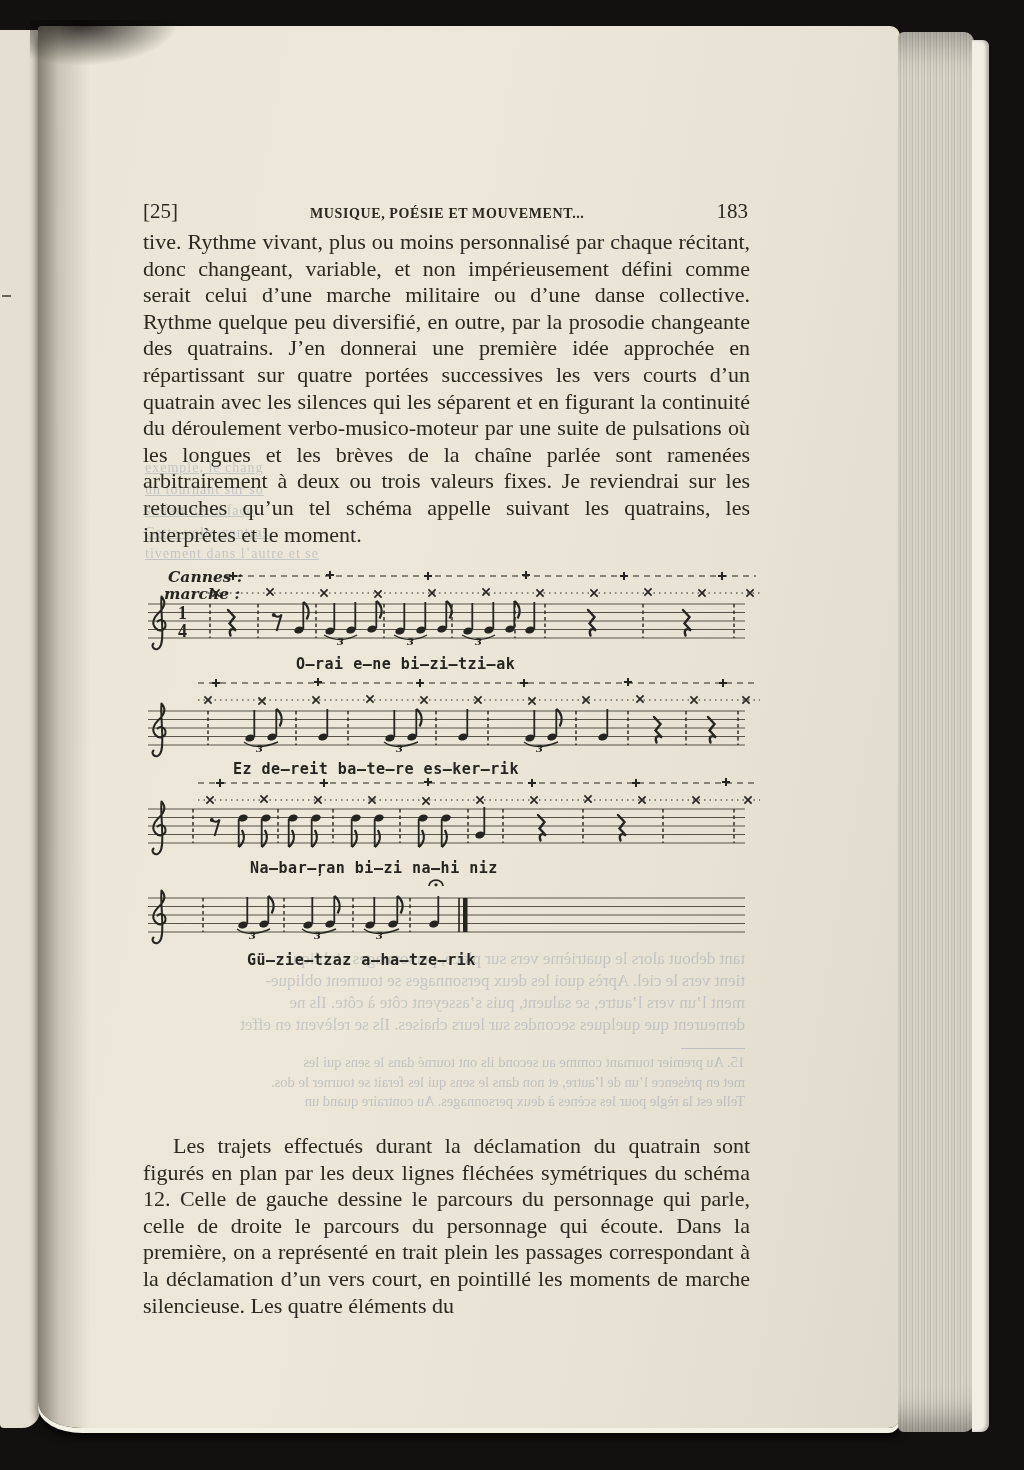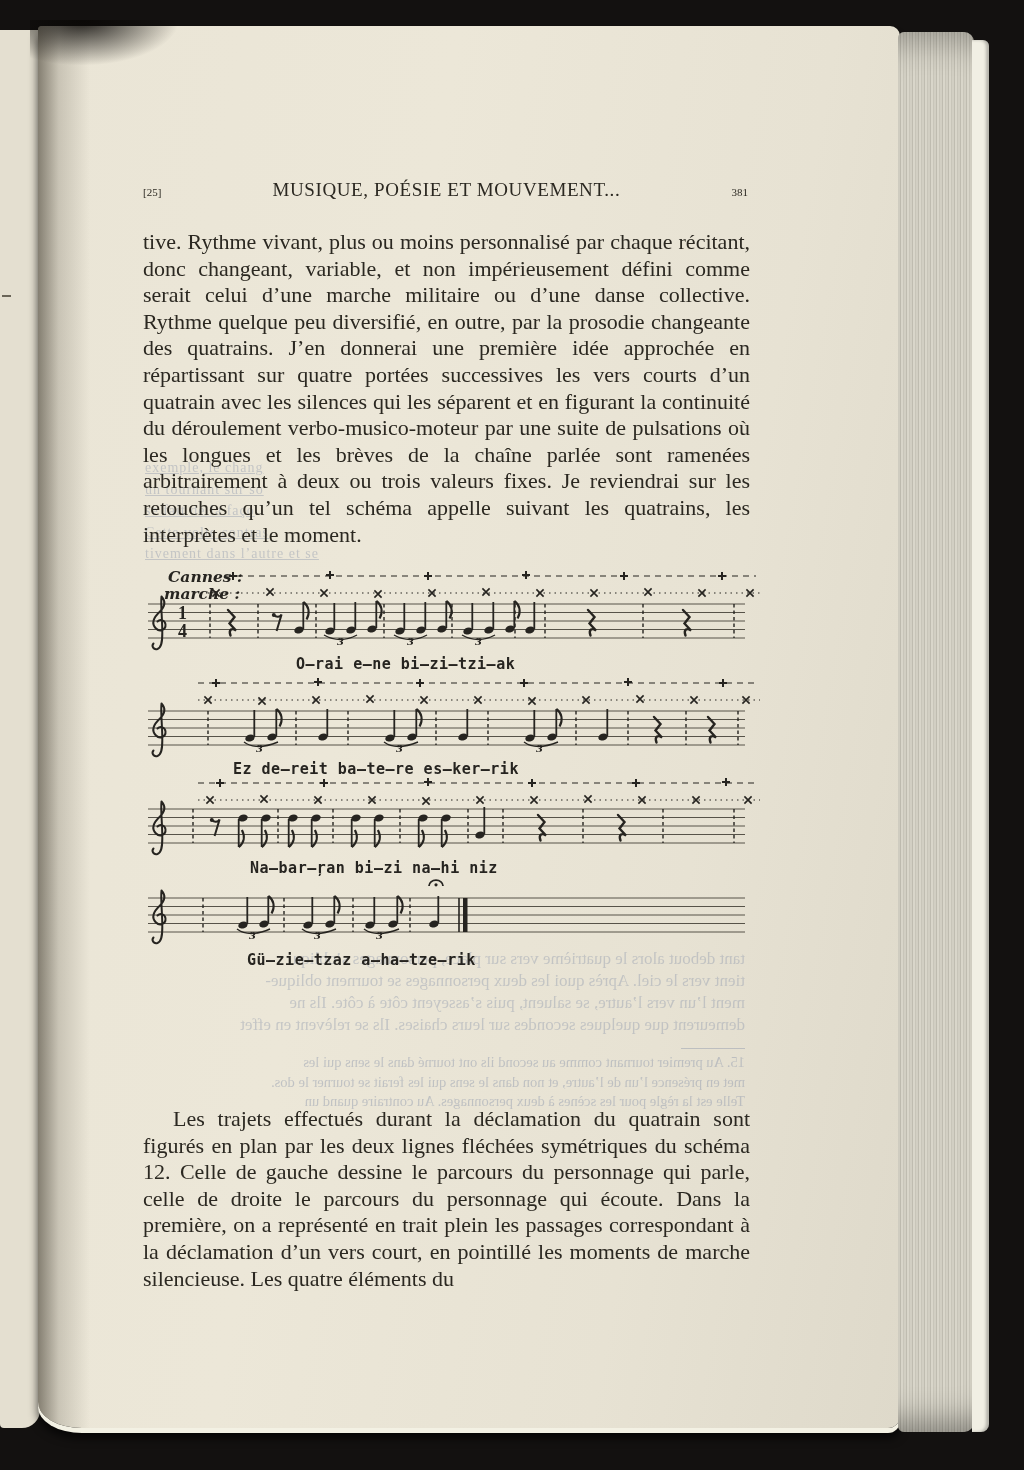--- a/index.html
+++ b/index.html
@@ -22,25 +22,25 @@
   .edge-stack{position:absolute;left:898px;top:32px;width:76px;height:1400px;
         background:repeating-linear-gradient(90deg,#d2cfc3 0 2px,#bfbcb0 2px 3px,#d9d6ca 3px 5px,#c8c5b9 5px 6px);
         border-radius:6px 10px 10px 6px;box-shadow:inset 0 40px 30px -28px rgba(0,0,0,.25), inset 0 -40px 30px -28px rgba(0,0,0,.35);}
   .back-strip{position:absolute;left:972px;top:40px;width:17px;height:1392px;background:#f1efe4;
         border-radius:0 6px 8px 0;box-shadow:inset -3px 0 3px rgba(0,0,0,.25);}
   .tiny-mark{position:absolute;left:2px;top:295px;width:9px;height:2px;background:#6a6558;}
 
   
   .layer{position:absolute;z-index:3;color:#2b2821;}
   .header{left:143px;top:179px;width:605px;display:flex;justify-content:space-between;align-items:baseline;}
-  .header .hl{font-size:11px;}
-  .header .ht{font-size:19px;letter-spacing:.6px;}
+  .header .hl{font-size:21px;margin-top:20px;}
+  .header .ht{font-size:14px;letter-spacing:.6px;font-weight:bold;}
   .para{left:143px;top:229px;width:607px;font-size:22px;line-height:26.6px;text-align:justify;}
   .para2{top:1106px;}
-  .indent{text-indent:30px;display:block;}
+  .indent{text-indent:30px;display:block;margin-top:27px;}
 
   
   .ghost{position:absolute;z-index:1;color:#8d97ac;filter:blur(.5px);}
   .ghost-upper{left:145px;top:457px;width:600px;font-size:14px;line-height:21.5px;opacity:.42;letter-spacing:1px;text-decoration:underline;}
   .ghost-lower{left:145px;top:948px;width:600px;font-size:17px;line-height:22px;opacity:.40;}
   .ghost-foot{left:145px;top:1046px;width:600px;font-size:14.5px;line-height:19.5px;opacity:.45;}
   .mirror{transform:scaleX(-1);}
   .foot-rule{width:64px;border-top:1.5px solid #8d97ac;margin:2px 0 4px 0;}
 
   
@@ -78,21 +78,21 @@
   <div class="ghost ghost-foot mirror">
     <div class="foot-rule"></div>
     <div>15. Au premier tournant comme au second ils ont tourné dans le sens qui les</div>
     <div>met en présence l’un de l’autre, et non dans le sens qui les ferait se tourner le dos.</div>
     <div>Telle est la règle pour les scènes à deux personnages. Au contraire quand un</div>
   </div>
 
   <div class="layer header">
     <span class="hl">[25]</span>
     <span class="ht">MUSIQUE, POÉSIE ET MOUVEMENT...</span>
-    <span class="hl">381</span>
+    <span class="hl">183</span>
   </div>
 
   <div class="layer para">tive. Rythme vivant, plus ou moins personnalisé par chaque récitant, donc changeant, variable, et non impérieusement défini comme serait celui d’une marche militaire ou d’une danse collective. Rythme quelque peu diversifié, en outre, par la prosodie changeante des quatrains. J’en donnerai une première idée approchée en répartissant sur quatre portées successives les vers courts d’un quatrain avec les silences qui les séparent et en figurant la continuité du déroulement verbo-musico-moteur par une suite de pulsations où les longues et les brèves de la chaîne parlée sont ramenées arbitrairement à deux ou trois valeurs fixes. Je reviendrai sur les retouches qu’un tel schéma appelle suivant les quatrains, les interprètes et le moment.</div>
 
   <svg class="score" width="640" height="436" viewBox="0 0 640 436" color="#262420">
     <defs>
       <g id="clef">
         <path d="M11.5 1.5 C15.5 6 15 11.5 10 16.5 C3.5 22.5 1.5 28.5 5.5 33 C9.5 37.5 16 35 15.5 29.5 C15.2 25.5 10.5 23.5 7.5 26.5 M11.5 1.5 C10.5 10 12.3 22 12.3 38 C12.3 47 11.5 52.5 7.5 54 C3.5 55.2 1.2 51 3.5 48.5" fill="none" stroke="currentColor" stroke-width="2" stroke-linecap="round"></path>
       </g>
       <g id="qn">

